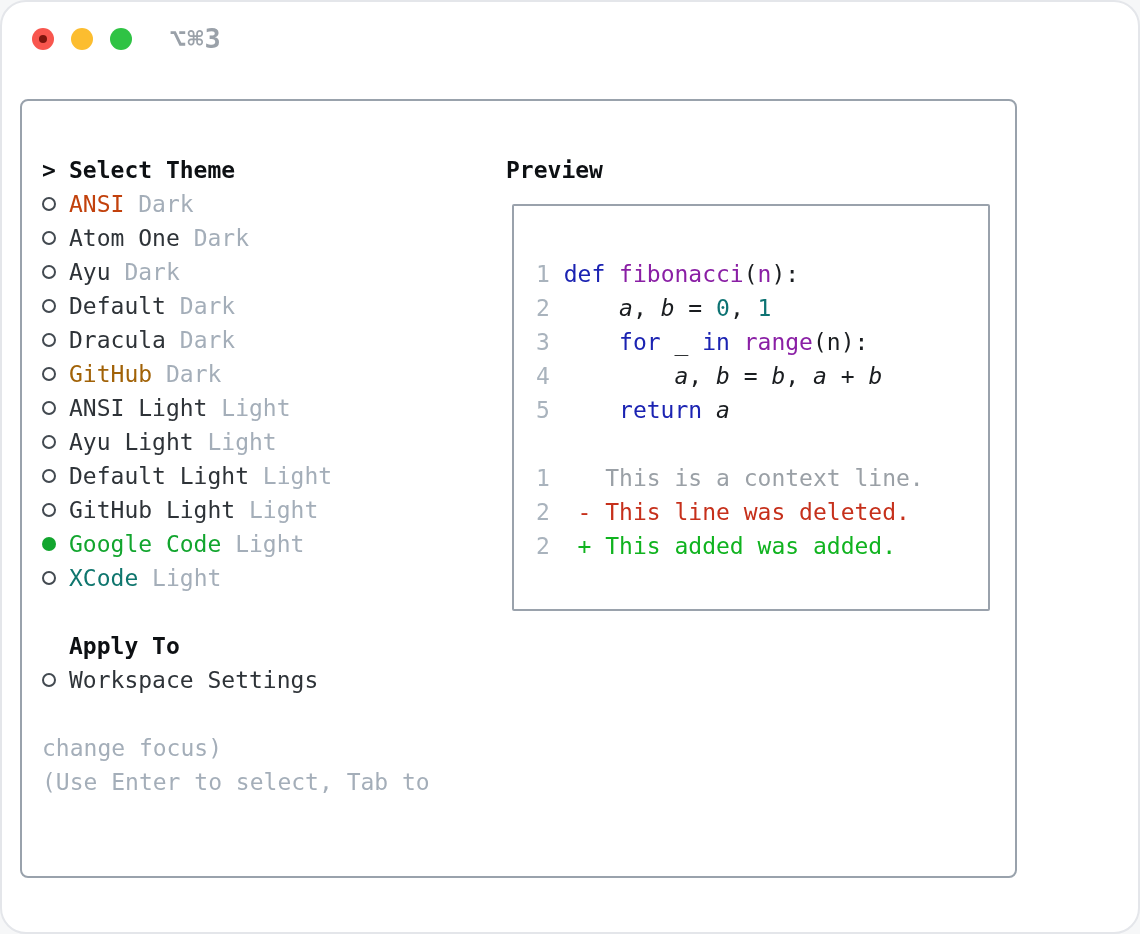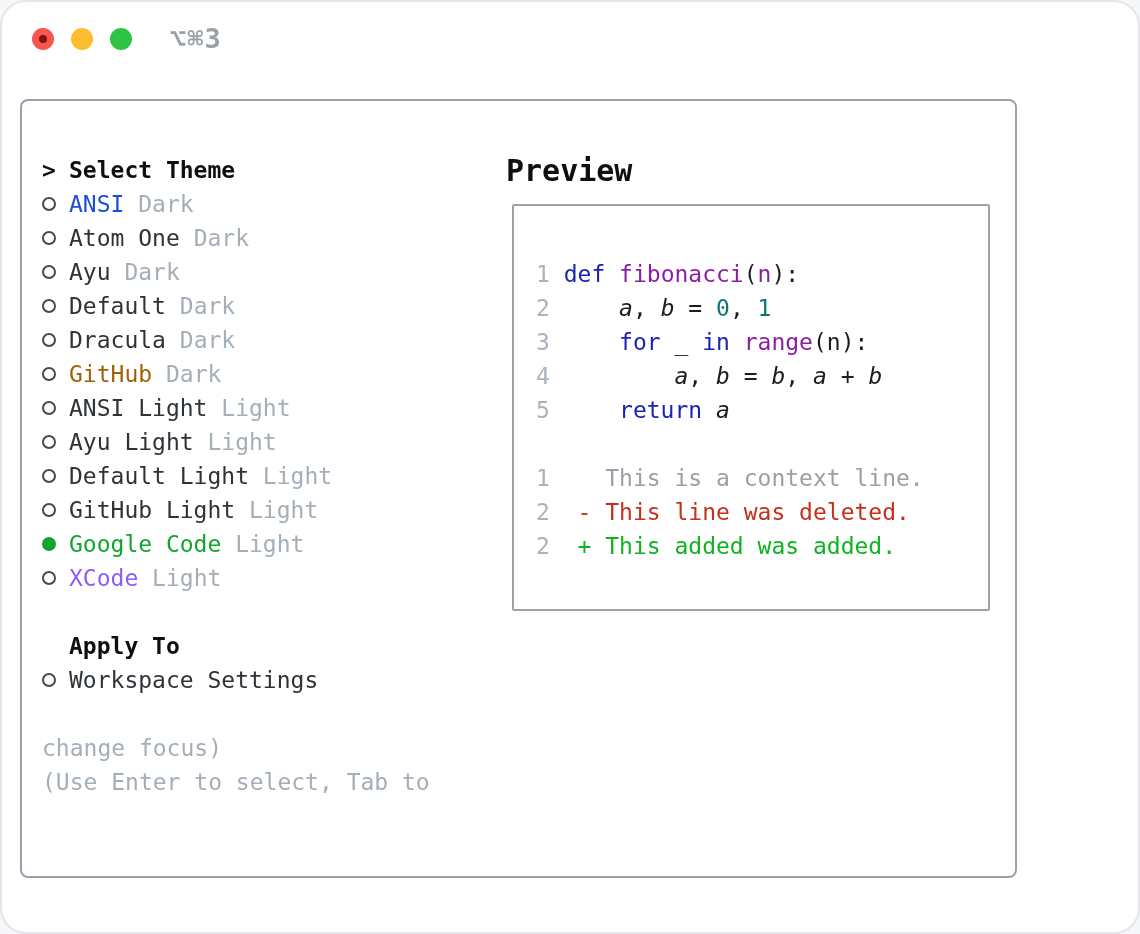--- a/index.html
+++ b/index.html
@@ -48,21 +48,21 @@
   .hdr { font-weight:bold; color:#0d1013; }
   .blank-row { height:34px; }
   .footer-row {
     height:34px; display:flex; align-items:center;
     font-size:23px; white-space:pre;
   }
   
   .preview-title {
     position:absolute; left:484px; top:52px; height:34px;
     display:flex; align-items:center;
-    font-size:30px; font-weight:bold; color:#0d1013;
+    font-size:23px; font-weight:bold; color:#0d1013;
   }
   .preview-box {
     position:absolute; left:490px; top:103px; width:478px; height:407px;
     box-sizing:border-box; border:2px solid #9aa2ac; border-radius:2px;
     background:#ffffff;
   }
   .code { position:absolute; left:22px; top:51px; }
   .code .row { font-size:23px; }
   .gutter { display:inline-block; width:2ch; white-space:pre; }
   .it { font-style:italic; }
@@ -74,32 +74,32 @@
   <div class="traffic">
     <div class="light light-red"></div>
     <div class="light light-yellow"></div>
     <div class="light light-green"></div>
   </div>
   <div class="win-title">⌥⌘3</div>
 
   <div class="panel">
     <div class="list" id="list">
         <div class="row"><span class="marker"><span class="cursor">&gt;</span></span><span class="hdr">Select Theme</span></div>
-        <div class="row"><span class="marker"><span class="circle"></span></span><span style="color: #1d4ed8;">ANSI</span><span style="color: rgb(164, 174, 185);"> Dark</span></div>
+        <div class="row"><span class="marker"><span class="circle"></span></span><span style="color: #c2410c;">ANSI</span><span style="color: rgb(164, 174, 185);"> Dark</span></div>
         <div class="row"><span class="marker"><span class="circle"></span></span><span style="color: rgb(46, 51, 56);">Atom One</span><span style="color: rgb(164, 174, 185);"> Dark</span></div>
         <div class="row"><span class="marker"><span class="circle"></span></span><span style="color: rgb(46, 51, 56);">Ayu</span><span style="color: rgb(164, 174, 185);"> Dark</span></div>
         <div class="row"><span class="marker"><span class="circle"></span></span><span style="color: rgb(46, 51, 56);">Default</span><span style="color: rgb(164, 174, 185);"> Dark</span></div>
         <div class="row"><span class="marker"><span class="circle"></span></span><span style="color: rgb(46, 51, 56); text-align: right;">Dracula</span><span style="color: rgb(164, 174, 185);"> Dark</span></div>
         <div class="row"><span class="marker"><span class="circle"></span></span><span style="color: #a16207;">GitHub</span><span style="color: rgb(164, 174, 185);"> Dark</span></div>
         <div class="row"><span class="marker"><span class="circle"></span></span><span style="color: rgb(46, 51, 56);">ANSI Light</span><span style="color: rgb(164, 174, 185);"> Light</span></div>
         <div class="row"><span class="marker"><span class="circle"></span></span><span style="color: rgb(46, 51, 56);">Ayu Light</span><span style="color: rgb(164, 174, 185);"> Light</span></div>
         <div class="row"><span class="marker"><span class="circle"></span></span><span style="color: rgb(46, 51, 56);">Default Light</span><span style="color: rgb(164, 174, 185);"> Light</span></div>
         <div class="row"><span class="marker"><span class="circle"></span></span><span style="color: rgb(46, 51, 56);">GitHub Light</span><span style="color: rgb(164, 174, 185);"> Light</span></div>
         <div class="row"><span class="marker"><span class="circle filled" style="background: rgb(18, 165, 46);"></span></span><span style="color: rgb(18, 165, 46);">Google Code</span><span style="color: rgb(164, 174, 185);"> Light</span></div>
-        <div class="row"><span class="marker"><span class="circle"></span></span><span style="color: #8b5cf6; text-align: center;">XCode</span><span style="color: rgb(164, 174, 185);"> Light</span></div>
+        <div class="row"><span class="marker"><span class="circle"></span></span><span style="color: #0f766e; text-align: center;">XCode</span><span style="color: rgb(164, 174, 185);"> Light</span></div>
         <div class="blank-row"></div>
         <div class="row"><span class="marker"></span><span class="hdr">Apply To</span></div>
         <div class="row"><span class="marker"><span class="circle"></span></span><span style="color: rgb(46, 51, 56);">Workspace Settings</span></div>
         <div class="blank-row"></div>
         <div class="footer-row" style="color: rgb(164, 174, 185);">change focus)</div>
         <div class="footer-row" style="color: rgb(164, 174, 185);">(Use Enter to select, Tab to</div>
       </div>
 
     <div class="preview-title">Preview</div>
     <div class="preview-box">

